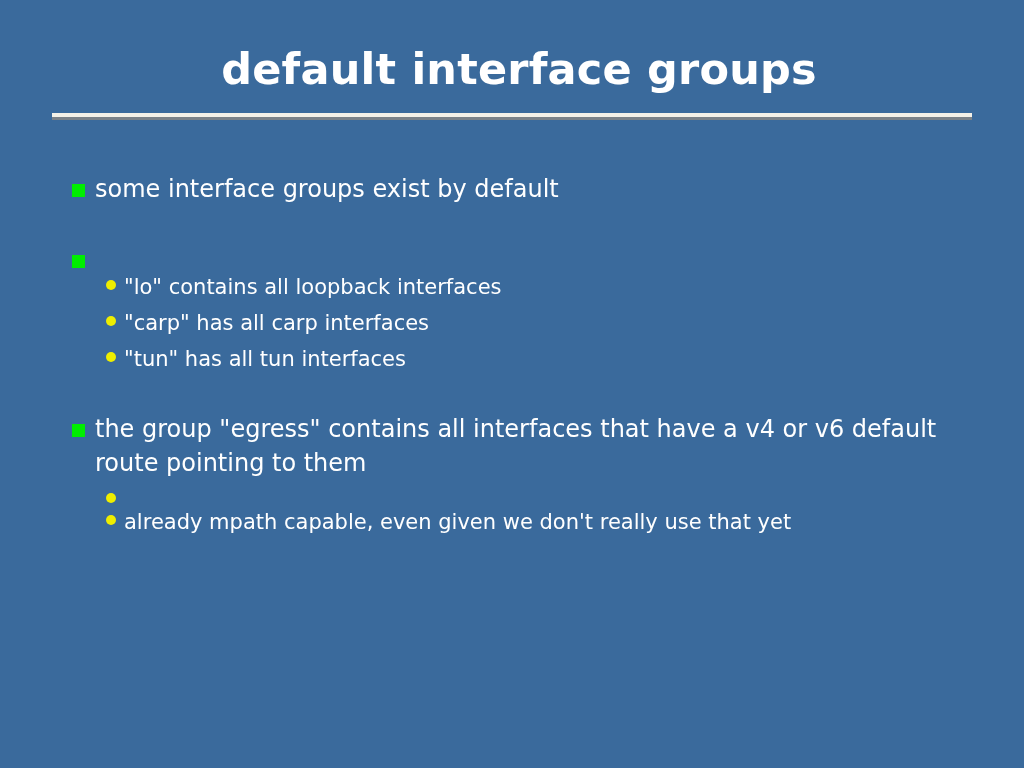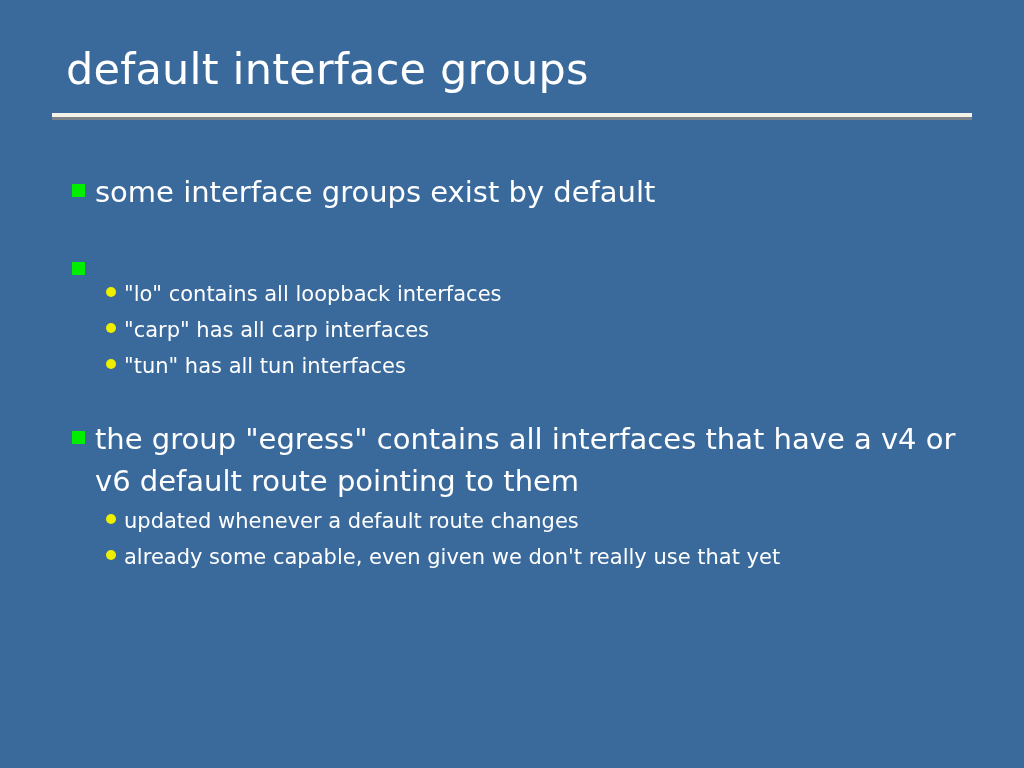--- a/index.html
+++ b/index.html
@@ -25,27 +25,28 @@
   
   .title-block {
     position: absolute;
     left: 52px;
     top: 48px;
     width: 920px;
   }
   .slide-title {
     font-family: "DejaVu Sans", sans-serif;
     font-size: 43px;
-    font-weight: 400;
+    font-weight: 700;
     line-height: 1.0;
     color: #ffffff;
     letter-spacing: 0.2px;
     white-space: nowrap;
     margin: 0;
     padding: 0 0 8px 14px;
+    text-align: center;
   }
   .title-rule {
     position: absolute;
     left: 0px;
     top: 65px;
     width: 920px;
     height: 4px;
     background: #f4f1e8;
     box-shadow: 0 3px 0 0 #7b8288;
   }
@@ -72,21 +73,21 @@
   .lvl1 .marker {
     flex: 0 0 auto;
     width: 13px;
     height: 13px;
     background: #00ee00;
     margin-top: 12px;
     margin-right: 10px;
   }
   .lvl1 .text {
     font-family: "DejaVu Sans", sans-serif;
-    font-size: 29px;
+    font-size: 24px;
     line-height: 1.44;
     color: #ffffff;
     max-width: 862px;
   }
 
   .sub-list {
     margin: 2px 0 0 0;
     padding: 0;
     list-style: none;
   }
@@ -153,23 +154,22 @@
     </div>
 
     <div class="bullet-group">
       <div class="lvl1">
         <span class="marker"></span>
         <span class="text">the group "egress" contains all interfaces that have a v4 or v6 default route pointing to them</span>
       </div>
       <ul class="sub-list">
         <li class="lvl2">
           <span class="marker"></span>
-          <span class="text">updated whenever a default route changes</span>
         </li>
         <li class="lvl2">
           <span class="marker"></span>
-          <span class="text">already some capable, even given we don't really use that yet</span>
+          <span class="text">already mpath capable, even given we don't really use that yet</span>
         </li>
       </ul>
     </div>
 
   </div>
 </div>
 
 </body></html>

